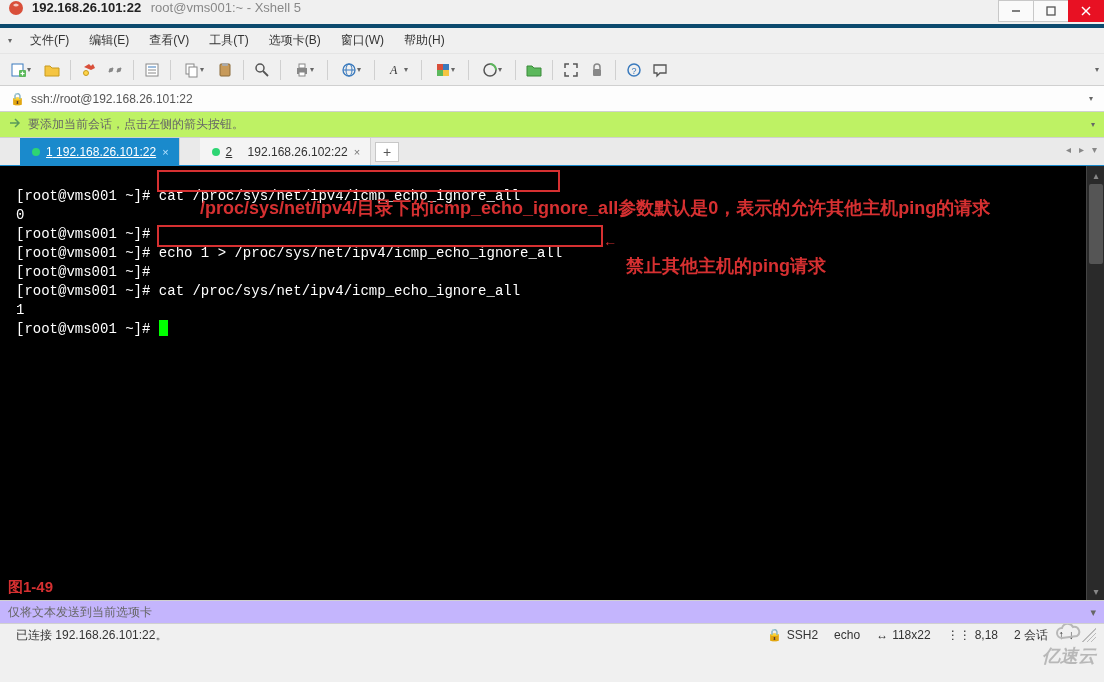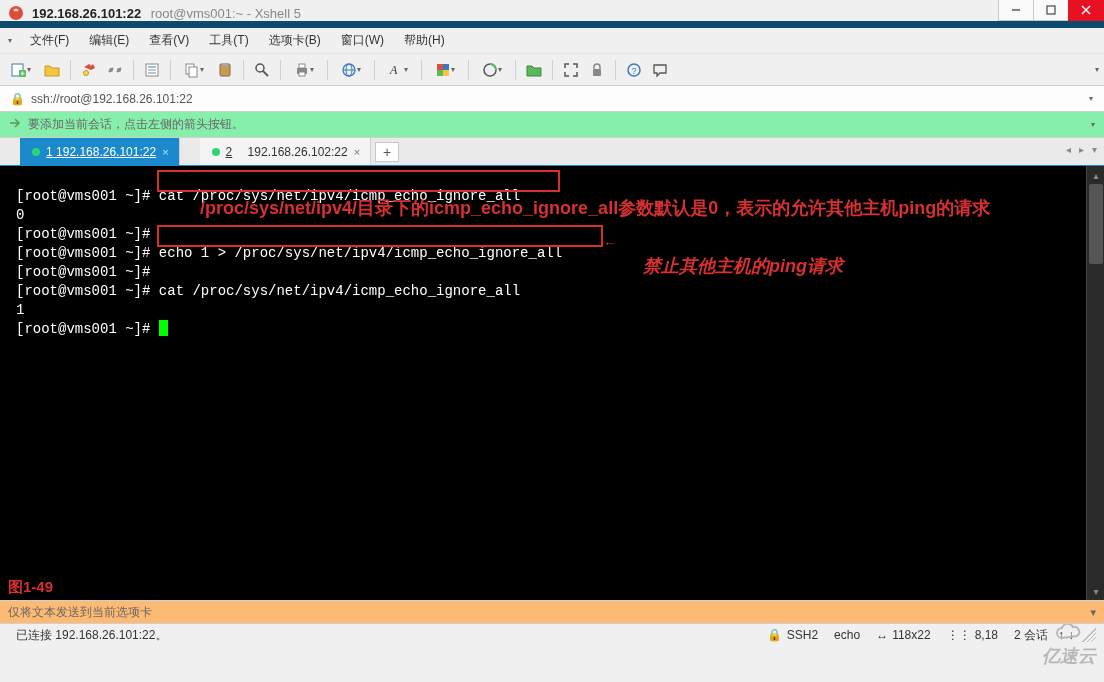--- a/index.html
+++ b/index.html
@@ -1,19 +1,19 @@
 <!DOCTYPE html>
 <html><head>
 <meta charset="utf-8">
 <style>
   * { margin:0; padding:0; box-sizing:border-box; }
   body { width:1104px; height:682px; font-family:"Microsoft YaHei","SimSun",Arial,sans-serif; font-size:12px; background:#f0f0f0; color:#333; overflow:hidden; position:relative; }
 
   
-  .titlebar { height:28px; background:#f0f0f0; display:flex; align-items:flex-end; padding:0 0 0 8px; border-bottom:7px solid #0c4a6e;}
+  .titlebar { height:28px; background:#f0f0f0; display:flex; align-items:flex-start; padding:0 0 0 8px; border-bottom:4px solid #0c4a6e;}
   .app-icon { width:16px; height:16px; margin-right:8px; }
   .title-text { font-size:13px; }
   .title-main { font-weight:bold; color:#222; }
   .title-sub { color:#888; margin-left:6px;}
   .win-controls { margin-left:auto; display:flex; }
   .win-btn { width:36px; height:22px; display:flex; align-items:center; justify-content:center; border:1px solid #c8c8c8; background:#fafafa; margin-left:-1px;}
   .win-btn.close { background:#e81123; border-color:#e81123;}
   .win-btn svg { width:10px; height:10px; }
 
   
@@ -28,21 +28,21 @@
   .tb-btn svg { width:16px; height:16px; }
   .tb-sep { width:1px; height:20px; background:#d0d0d0; margin:0 4px; }
   .tb-drop { width:6px; height:24px; display:flex; align-items:center; justify-content:center; }
   .chev { font-size:8px; color:#666; }
 
   
   .addressbar { height:26px; background:#fdfdfd; border-bottom:1px solid #d0d0d0; display:flex; align-items:center; padding:0 10px; color:#555;}
   .lock-mini { margin-right:6px; color:#888; }
 
   
-  .hintbar { height:26px; background:#86efac; border-bottom:1px solid #d0d0d0; display:flex; align-items:center; padding:0 8px; color:#666;}
+  .hintbar { height:26px; background:#bef264; border-bottom:1px solid #d0d0d0; display:flex; align-items:center; padding:0 8px; color:#666;}
   .arrow-mini { margin-right:6px; }
 
   
   .tabbar { height:28px; background:#eaeaea; display:flex; align-items:stretch; border-bottom:1px solid #1a8acc; position:relative;}
   .tab { display:flex; align-items:center; padding:0 10px 0 12px; font-size:12px; gap:6px; background:#f4f4f4; border-right:1px solid #d0d0d0; position:relative;margin-left:20px;}
   .tab.active { background:#1a8acc; color:#fff; }
   .tab.active .tab-label { text-decoration:underline; }
   .tab .dot { width:8px; height:8px; border-radius:50%; background:#2ed573; }
   .tab .tab-close { font-size:11px; color:#777; cursor:default;}
   .tab.active .tab-close { color:#b8e3ff;}
@@ -58,27 +58,27 @@
   .scroll-arrow.up { top:0;}
   .scroll-arrow.down { bottom:0;}
   .scroll-thumb { position:absolute; left:2px; top:18px; width:14px; height:80px; background:#555; border-radius:2px;}
 
   .prompt { color:#fff; }
   .redbox1 { position:absolute; border:2px solid #d63031; left:157px; top:4px; width:403px; height:22px; pointer-events:none;}
   .redbox2 { position:absolute; border:2px solid #d63031; left:157px; top:59px; width:446px; height:22px; pointer-events:none;}
   .anno { position:absolute; font-family:"Microsoft YaHei",sans-serif; font-size:18px; font-weight:bold; color:#d63031; line-height:1.4; }
   .anno1 { left:200px; top:30px; width:870px;}
   .anno2 { left:638px; top:60px; width:430px;}
-  .anno3 { left:643px; top:88px; width:400px;font-style:italic;}
+  .anno3 { left:626px; top:88px; width:400px;}
   .arrow-anno { position:absolute; left:606px; top:67px; color:#d63031; font-size:14px; font-weight:bold;}
   .fig-label { position:absolute; left:8px; bottom:4px; color:#d63031; font-weight:bold; font-size:15px; font-family:Liberation Sans, sans-serif;}
   .cursor-block { display:inline-block; width:9px; height:16px; background:#0f0; vertical-align:middle; margin-bottom:2px;}
 
   
-  .composebar { height:24px; background:#fdba74; border-top:1px solid #d0d0d0; border-bottom:1px solid #d0d0d0; display:flex; align-items:center; padding:0 8px; color:#666;}
+  .composebar { height:24px; background:#c4b5fd; border-top:1px solid #d0d0d0; border-bottom:1px solid #d0d0d0; display:flex; align-items:center; padding:0 8px; color:#666;}
   .compose-drop { margin-left:auto; font-size:11px; }
 
   
   .statusbar { height:22px; background:#f0f0f0; display:flex; align-items:center; padding:0 8px; font-size:12px;}
   .status-seg { display:flex; align-items:center; gap:4px; padding:0 8px;}
   .status-right { margin-left:auto; display:flex; align-items:center;}
   .resize-grip { width:14px; height:14px; margin-left:6px; background:linear-gradient(135deg,transparent 0 50%,#bbb 50% 55%,transparent 55% 65%,#bbb 65% 70%,transparent 70% 80%,#bbb 80% 85%,transparent 85%);}
 
   
   .watermark { position:absolute; right:8px; bottom:14px; font-size:18px; font-weight:bold; color:#b8b8b8; font-style:italic; display:flex; align-items:center; gap:2px; font-family:"Microsoft YaHei",sans-serif;flex-direction:column;}

